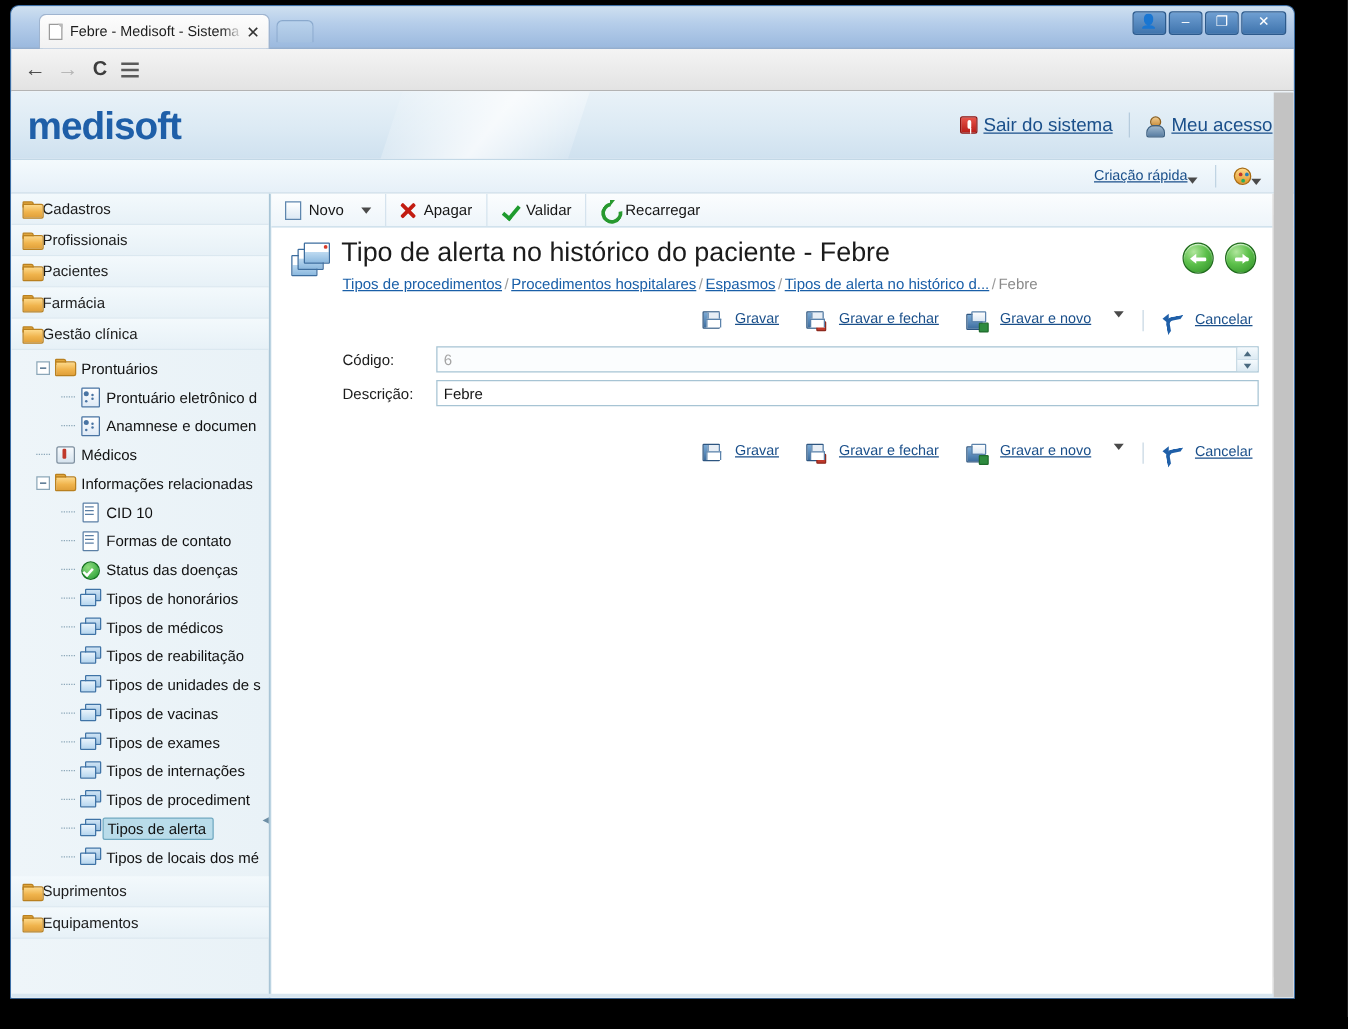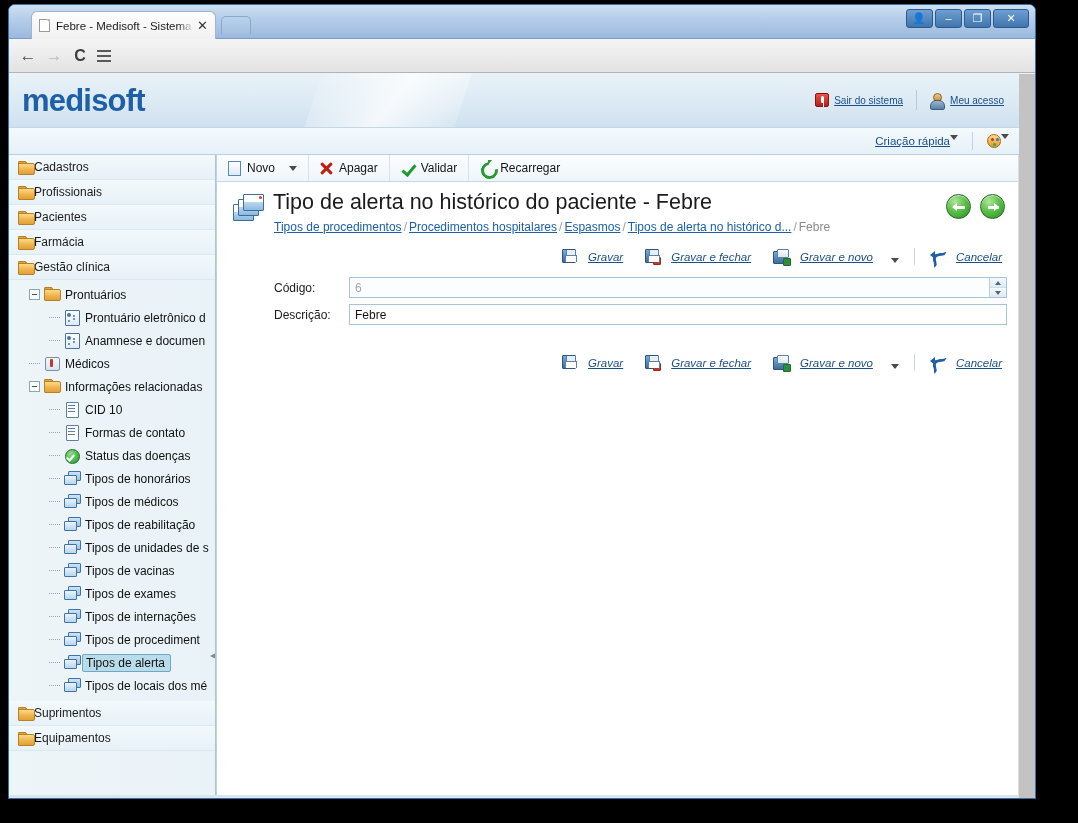--- a/index.html
+++ b/index.html
@@ -165,23 +165,23 @@
     width: 150px; height: 120px;
     background: linear-gradient(115deg, rgba(255,255,255,0) 0%, rgba(255,255,255,0.75) 50%, rgba(255,255,255,0) 100%);
     transform: skewX(-18deg);
   }
   #logo {
     position: absolute; left: 13px; top: 10px;
     font-size: 31px; font-weight: bold; color: #1f5fa8;
     letter-spacing: -0.8px;
   }
   #headerlinks {
-    position: absolute; right: 18px; top: 17px;
+    position: absolute; right: 4px; top: 17px;
     display: flex; align-items: center; gap: 0;
-    font-size: 10px;
+    font-size: 15px;
   }
   #headerlinks .hl {
     display: flex; align-items: center; gap: 5px; padding: 0 13px;
   }
   #headerlinks .hl a {
     color: #1a4f8a; text-decoration: underline;
   }
   #headerlinks .sep {
     width: 1px; height: 20px; background: #b6ccdd;
   }
@@ -216,21 +216,21 @@
   #appsubbar {
     position: relative;
     height: 27px;
     background: linear-gradient(to bottom, #f4fafd 0%, #e6f0f8 100%);
     border-bottom: 1px solid #b9cfe0;
     display: flex; align-items: center; justify-content: flex-end;
     padding-right: 12px;
     font-size: 11.5px;
   }
   #appsubbar .sbitem {
-    display: flex; align-items: flex-start; gap: 0; padding: 0 14px;
+    display: flex; align-items: flex-end; gap: 0; padding: 0 14px;
   }
   #appsubbar a { color: #1a4f8a; text-decoration: underline; }
   .caret {
     width: 0; height: 0; border-left: 4px solid transparent;
     border-right: 4px solid transparent; border-top: 5px solid #4a4a4a;
     flex: none;
   }
   .ico-palette {
     width: 14px; height: 14px; border-radius: 50% 50% 48% 52%;
     background: linear-gradient(to bottom, #ffd98a, #e0972b);
@@ -527,21 +527,21 @@
     border-color: transparent transparent transparent #fff;
   }
 
   
   .actionrow {
     display: flex; align-items: center; justify-content: flex-end;
     gap: 0; padding-right: 22px;
     font-size: 11.5px; height: 24px;
   }
   .actionrow .act {
-    display: flex; align-items: flex-end; gap: 12px; padding: 0 11px; font-style: italic;
+    display: flex; align-items: flex-start; gap: 12px; padding: 0 11px;
   }
   .actionrow a { color: #1a4f8a; text-decoration: underline; }
   .actionrow .asep { width: 1px; height: 17px; background: #c8d8e4; margin: 0 4px; }
   .ico-save {
     width: 14px; height: 14px; flex: none; position: relative;
     background: linear-gradient(to bottom, #7aaad6, #3d6d9f);
     border: 1px solid #2d5580; border-radius: 1px;
   }
   .ico-save:before {
     content: ""; position: absolute; left: 3px; top: 0px;

